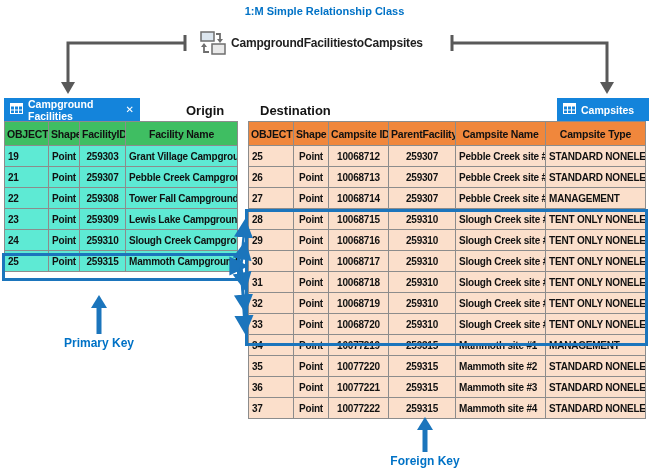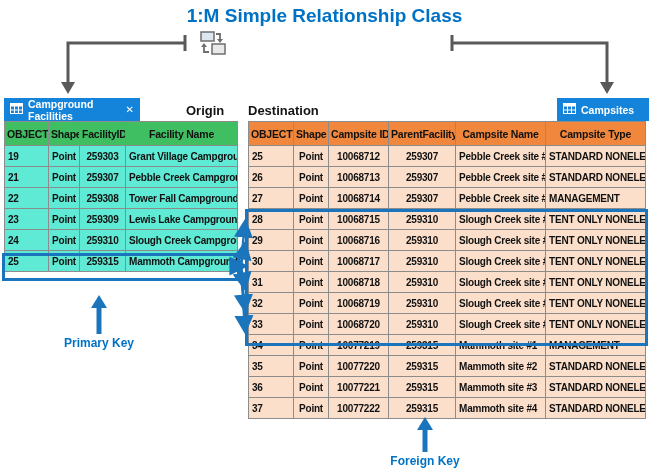--- a/index.html
+++ b/index.html
@@ -1,27 +1,27 @@
 <!DOCTYPE html>
 <html><head>
 <meta charset="utf-8">
 <style>
   html,body{margin:0;padding:0;background:#fff;}
   #canvas{position:relative;width:649px;height:470px;background:#ffffff;overflow:hidden;
           font-family:"Liberation Sans",sans-serif;}
 
   
   .title{position:absolute;top:5px;left:0;width:649px;text-align:center;
-         font-size:19px;font-weight:bold;color:#0072C6;}
+         font-size:11px;font-weight:bold;color:#0072C6;}
   .rel-name{position:absolute;left:231px;top:36px;font-size:12px;font-weight:bold;color:#1f1f1f;
             letter-spacing:-0.2px;}
   .rel-icon{position:absolute;left:200px;top:31px;}
 
   .label-origin{position:absolute;left:186px;top:103px;font-size:13px;font-weight:bold;color:#141414;}
-  .label-destination{position:absolute;left:248px;top:103px;font-size:13px;font-weight:bold;color:#141414;}
+  .label-destination{position:absolute;left:260px;top:103px;font-size:13px;font-weight:bold;color:#141414;}
   .label-pk{position:absolute;left:39px;top:336px;width:120px;text-align:center;
             font-size:12px;font-weight:bold;color:#0072C6;}
   .label-fk{position:absolute;left:365px;top:454px;width:120px;text-align:center;
             font-size:12px;font-weight:bold;color:#0072C6;}
 
   
   .tab{position:absolute;top:98px;height:23px;background:#1484DB;color:#fff;
        display:flex;align-items:center;box-sizing:border-box;padding:2px 6px;gap:5px;
        font-size:10.5px;font-weight:bold;z-index:2;}
   .tab-origin{left:4px;width:136px;}
@@ -74,20 +74,21 @@
     <svg width="27" height="26" viewBox="0 0 27 26">
       <rect x="1" y="1" width="13" height="9" fill="#dce6ef" stroke="#6e6e6e" stroke-width="1.5"></rect>
       <rect x="12" y="13" width="13" height="10" fill="#e9e9e9" stroke="#6e6e6e" stroke-width="1.5"></rect>
       <path d="M16,3 h4 v6" fill="none" stroke="#6e6e6e" stroke-width="1.8"></path>
       <polygon points="17,8 23,8 20,12" fill="#6e6e6e"></polygon>
       <path d="M9,21 h-5 v-6" fill="none" stroke="#6e6e6e" stroke-width="1.8"></path>
       <polygon points="1,16 7,16 4,12" fill="#6e6e6e"></polygon>
     </svg>
   </span>
 
+  <div class="rel-name">CampgroundFacilitiestoCampsites</div>
 
   <div class="label-origin">Origin</div>
   <div class="label-destination">Destination</div>
   <div class="label-pk">Primary Key</div>
   <div class="label-fk">Foreign Key</div>
 
   <div class="tab tab-origin">
     <span>
       <svg width="13" height="11" viewBox="0 0 13 11">
         <rect x="0.5" y="0.5" width="12" height="10" fill="none" stroke="#fff"></rect>

